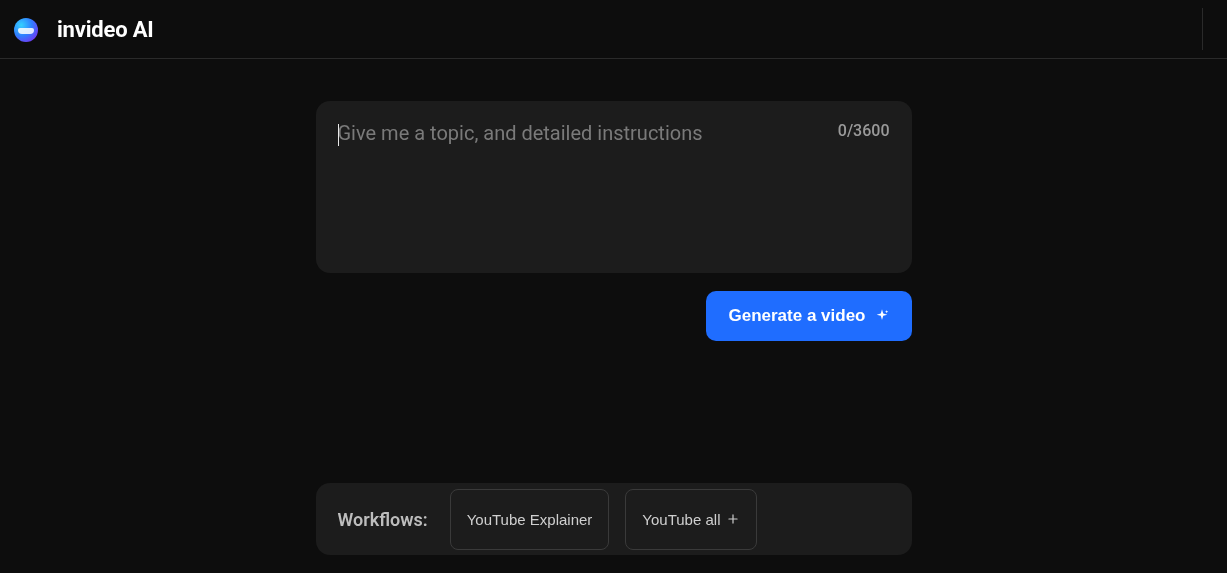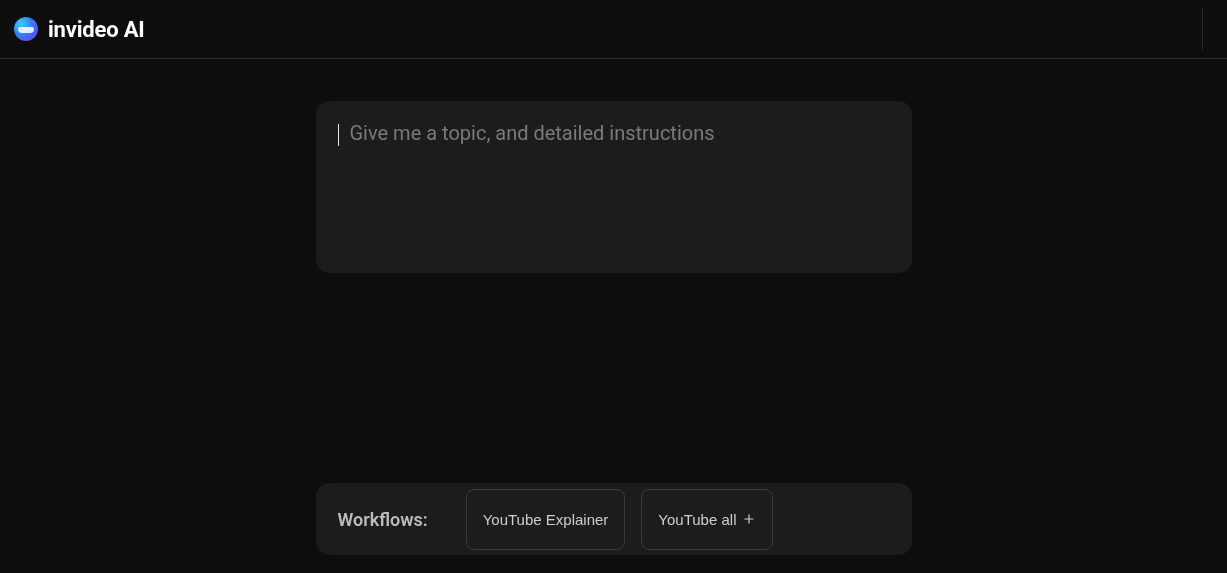--- a/index.html
+++ b/index.html
@@ -14,22 +14,22 @@
   .header {
     height: 59px;
     border-bottom: 1px solid #2a2a2a;
     display: flex;
     align-items: center;
     padding: 0 14px;
     position: relative;
   }
   .logo-wrap {
     display: flex;
-    align-items: center;
-    gap: 10px;
+    align-items: flex-end;
+    gap: 19px;
   }
   .logo-icon {
     width: 24px;
     height: 24px;
     border-radius: 50%;
     background: radial-gradient(circle at 30% 30%, #35d1ff 0%, #2f7fff 45%, #6f3cf5 80%);
     position: relative;
     overflow: hidden;
   }
   .logo-icon::after {
@@ -60,21 +60,21 @@
     display: flex;
     flex-direction: column;
     align-items: center;
   }
   .prompt-box {
     margin-top: 42px;
     width: 596px;
     height: 172px;
     background: #1c1c1c;
     border-radius: 14px;
-    padding: 20px 22px 14px 34px;
+    padding: 20px 22px 14px 22px;
     display: flex;
     position: relative;
   }
   .prompt-input {
     flex: 1;
     width: 100%;
     background: transparent;
     border: none;
     outline: none;
     resize: none;
@@ -119,21 +119,21 @@
     bottom: 18px;
     left: 50%;
     transform: translateX(-50%);
     width: 596px;
     height: 72px;
     background: #1c1c1c;
     border-radius: 14px;
     display: flex;
     align-items: center;
     padding: 0 22px;
-    gap: 38px;
+    gap: 22px;
   }
   .workflows-label {
     font-size: 18px;
     font-weight: 600;
     color: #bdbdbd;
   }
   .chip {
     background: transparent;
     border: 1px solid #3a3a3a;
     color: #cfcfcf;
@@ -174,22 +174,32 @@
     <div class="brand">invideo AI</div>
   </div>
   <div class="header-right-div"></div>
 </div>
 
 <div class="main">
 
   <div class="prompt-box">
     <span class="cursor-bar"></span>
     <textarea class="prompt-input" placeholder="Give me a topic, and detailed instructions" style=""></textarea>
-  </div>
-
+    <div class="counter">0/3600</div>
+  </div>
+
+  <div class="action-row">
+    <button class="generate-btn">
+      <span>Generate a video</span>
+      <svg class="sparkle" viewBox="0 0 24 24" fill="none">
+        <path d="M12 2 L13.8 8.2 L20 10 L13.8 11.8 L12 18 L10.2 11.8 L4 10 L10.2 8.2 Z" fill="#ffffff"></path>
+        <path d="M19 3 L19.6 5 L21.5 5.6 L19.6 6.2 L19 8 L18.4 6.2 L16.5 5.6 L18.4 5 Z" fill="#ffffff"></path>
+      </svg>
+    </button>
+  </div>
 
 </div>
 
 <div class="workflows-bar">
   <div class="workflows-label">Workflows:</div>
   <div class="chip-row">
     <button class="chip">
       <span>YouTube Explainer</span>
     </button>
     <button class="chip">

